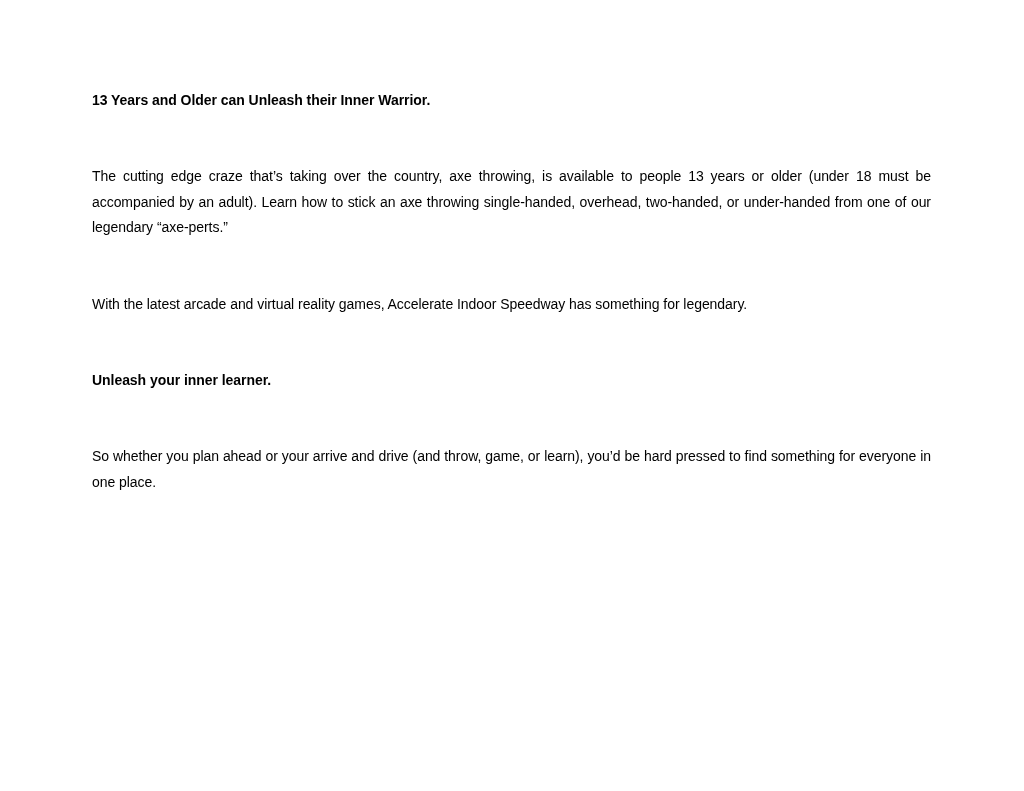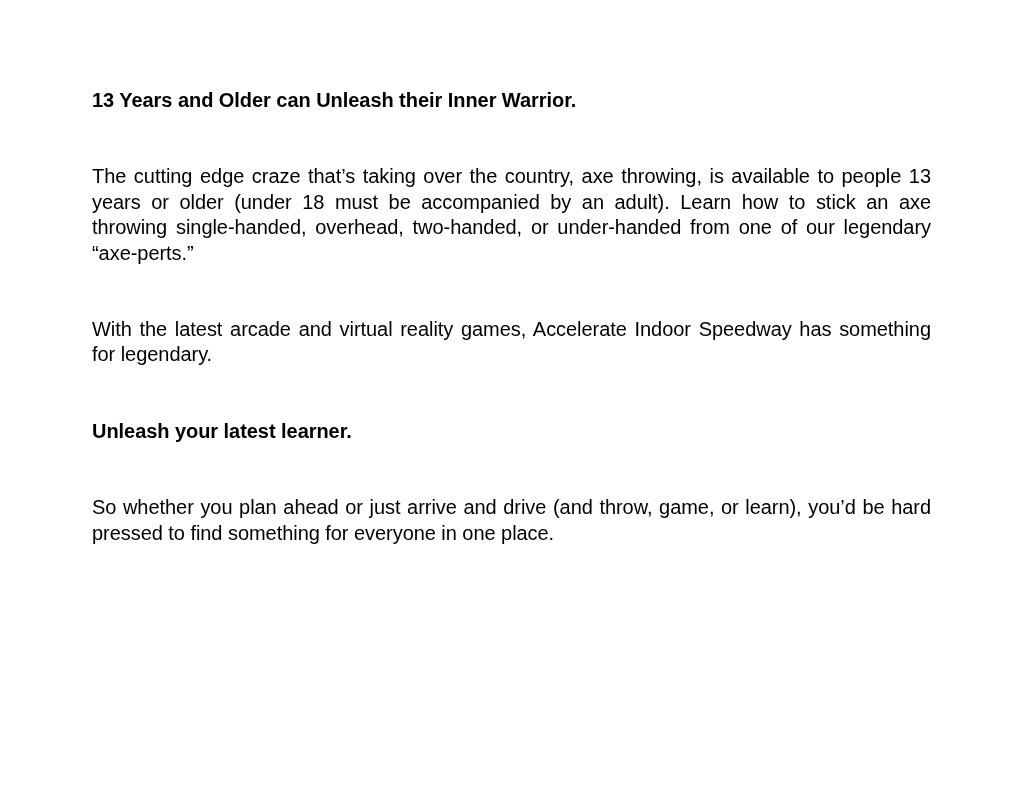--- a/index.html
+++ b/index.html
@@ -13,21 +13,21 @@
     overflow: hidden;
   }
   .page {
     box-sizing: border-box;
     width: 1024px;
     height: 791px;
     padding: 88px 93px 20px 92px;
     background: var(--page-bg, #ffffff);
     color: var(--text-color, #000000);
     font-family: "Liberation Sans", sans-serif;
-    font-size: 20px;
+    font-size: 14px;
     line-height: 25.4px;
     letter-spacing: -0.05px;
   }
   .doc-heading {
     font-weight: bold;
     margin: 0 0 51px 0;
     text-align: left;
   }
   .doc-paragraph {
     font-weight: normal;
@@ -43,17 +43,17 @@
 <body>
 
 <div class="page">
   <div class="doc-heading">13 Years and Older can Unleash their Inner Warrior.</div>
 
   <div class="doc-paragraph">The cutting edge craze that’s taking over the country, axe throwing, is available to people 13 years or older (under 18 must be accompanied by an adult). Learn how to stick an axe throwing single-handed, overhead, two-handed, or under-handed from one of our legendary “axe-perts.”</div>
 
 
   <div class="doc-paragraph">With the latest arcade and virtual reality games, Accelerate Indoor Speedway has something for legendary.</div>
 
-  <div class="doc-heading">Unleash your latest learner.</div>
+  <div class="doc-heading">Unleash your inner learner.</div>
 
 
-  <div class="doc-paragraph">So whether you plan ahead or just arrive and drive (and throw, game, or learn), you’d be hard pressed to find something for everyone in one place.</div>
+  <div class="doc-paragraph">So whether you plan ahead or your arrive and drive (and throw, game, or learn), you’d be hard pressed to find something for everyone in one place.</div>
 </div>
 
 </body></html>

